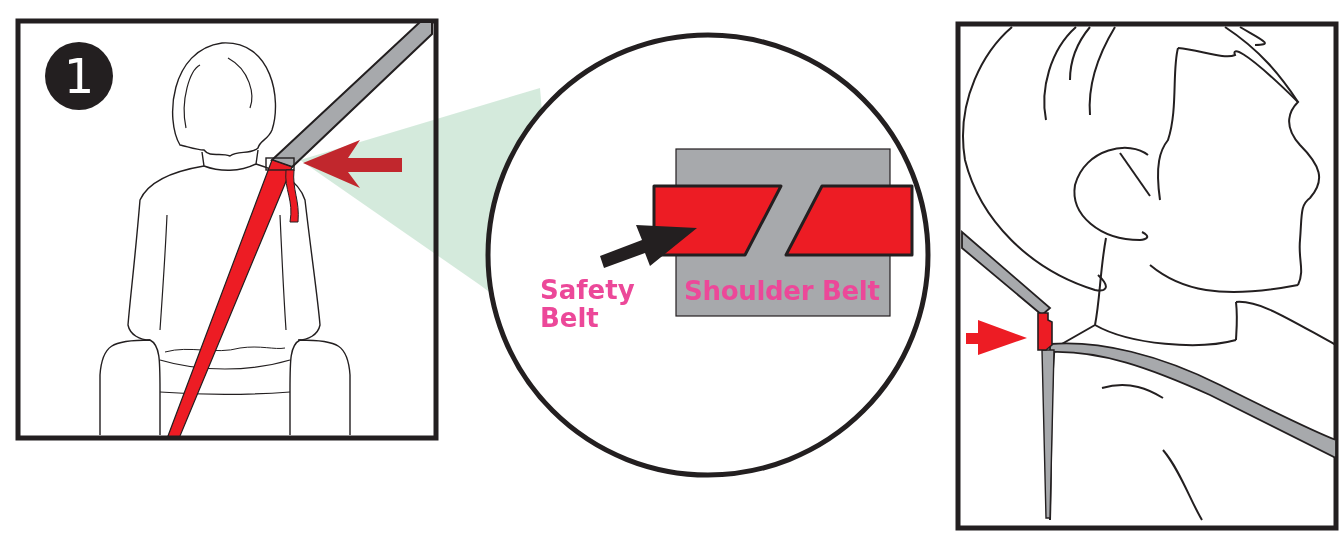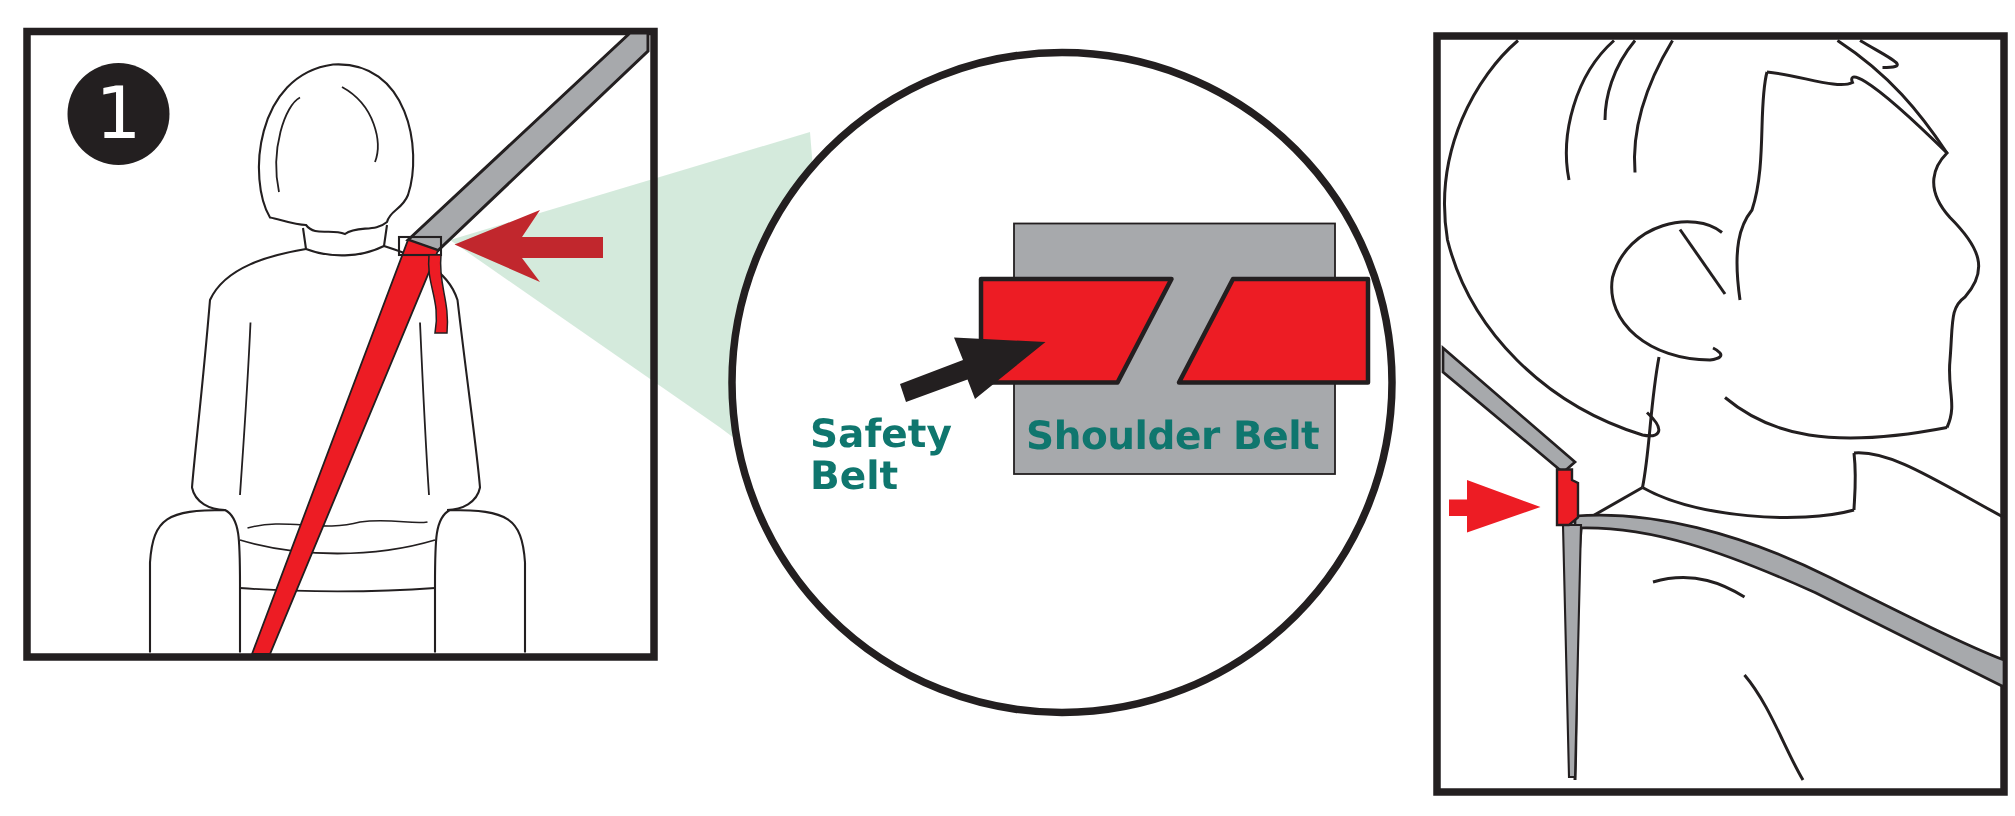--- a/index.html
+++ b/index.html
@@ -1,19 +1,19 @@
 <!DOCTYPE html>
 <html><head>
   <meta charset="utf-8">
   <style>
     html, body { margin: 0; padding: 0; background: #ffffff; }
     body { width: 1343px; height: 544px; position: relative; overflow: hidden; font-family: "DejaVu Sans", sans-serif; }
     .stage { position: absolute; left: 0; top: 0; width: 1343px; height: 544px; }
     .stage svg { position: absolute; left: 0; top: 0; }
-    .label { position: absolute; font-family: "DejaVu Sans", sans-serif; font-weight: bold; color: #0f766e; line-height: 1.08; }
+    .label { position: absolute; font-family: "DejaVu Sans", sans-serif; font-weight: bold; color: #ec4899; line-height: 1.08; }
     .label-safety { left: 540px; top: 276px; font-size: 26px; }
     .label-shoulder { left: 684px; top: 277px; font-size: 26px; letter-spacing: -0.3px; text-align: center; }
     .step-num { position: absolute; left: 45px; top: 42px; width: 68px; height: 68px; border-radius: 50%; background: #231f20; color: #ffffff; font-family: "DejaVu Sans", sans-serif; font-size: 48px; line-height: 68px; text-align: center; font-weight: normal; }
   </style>
 </head>
 <body>
 
 <div class="stage">
   <svg width="1343" height="544" viewBox="0 0 1343 544" xmlns="http://www.w3.org/2000/svg">
 

